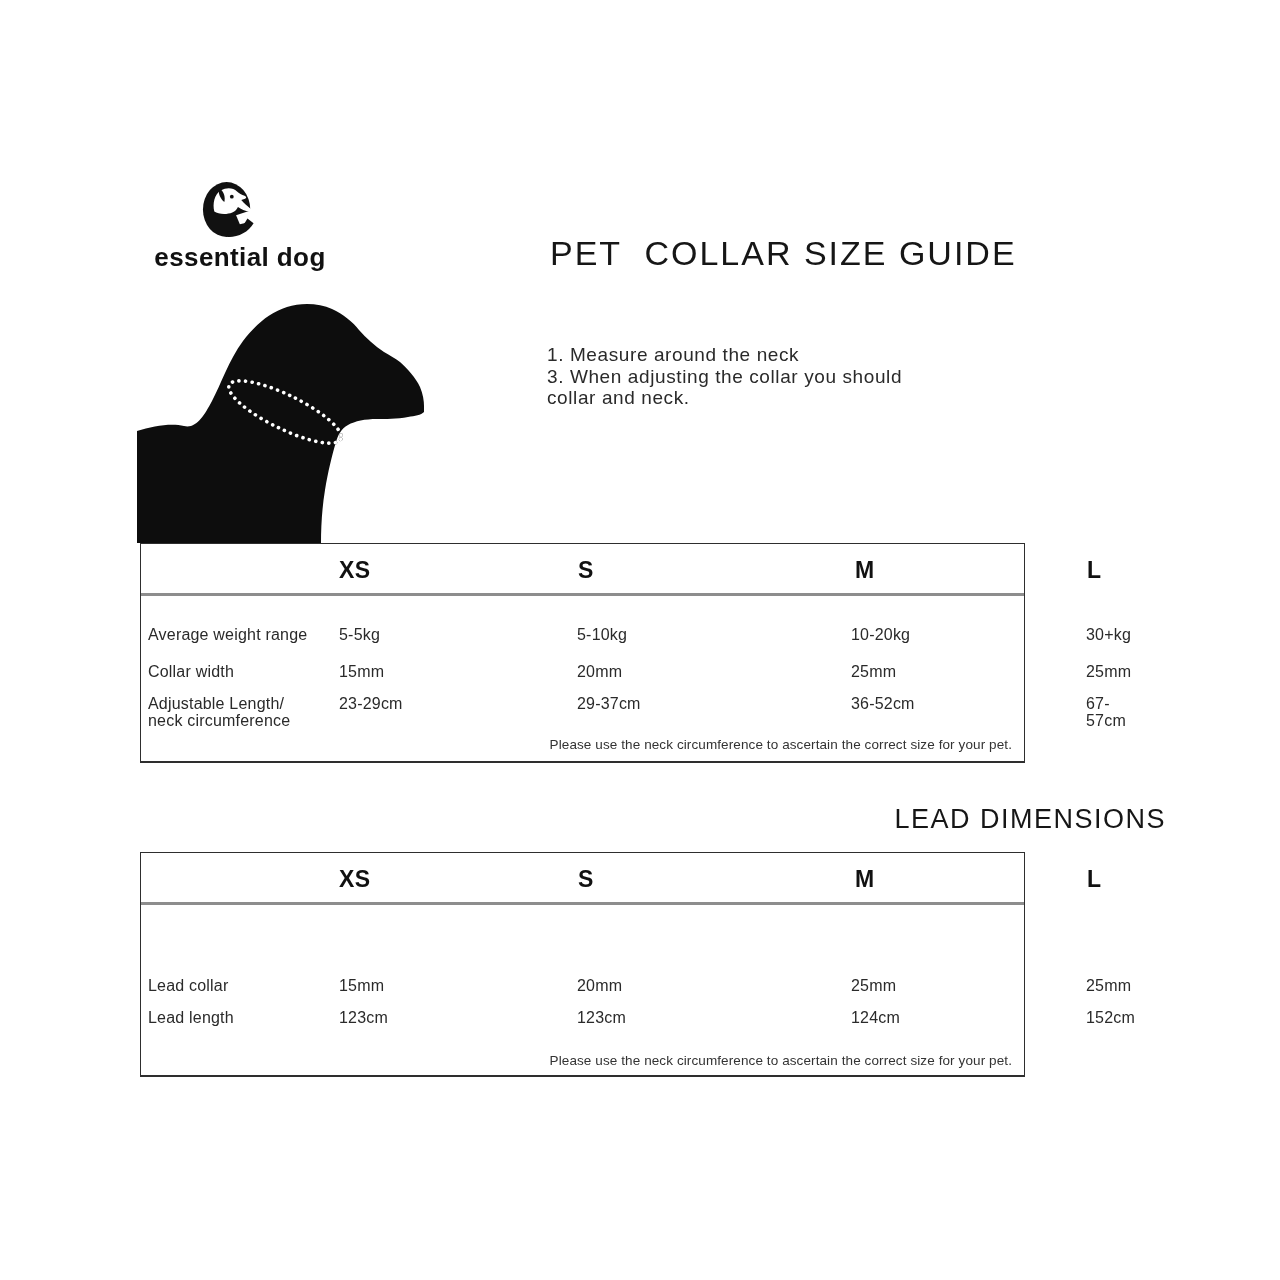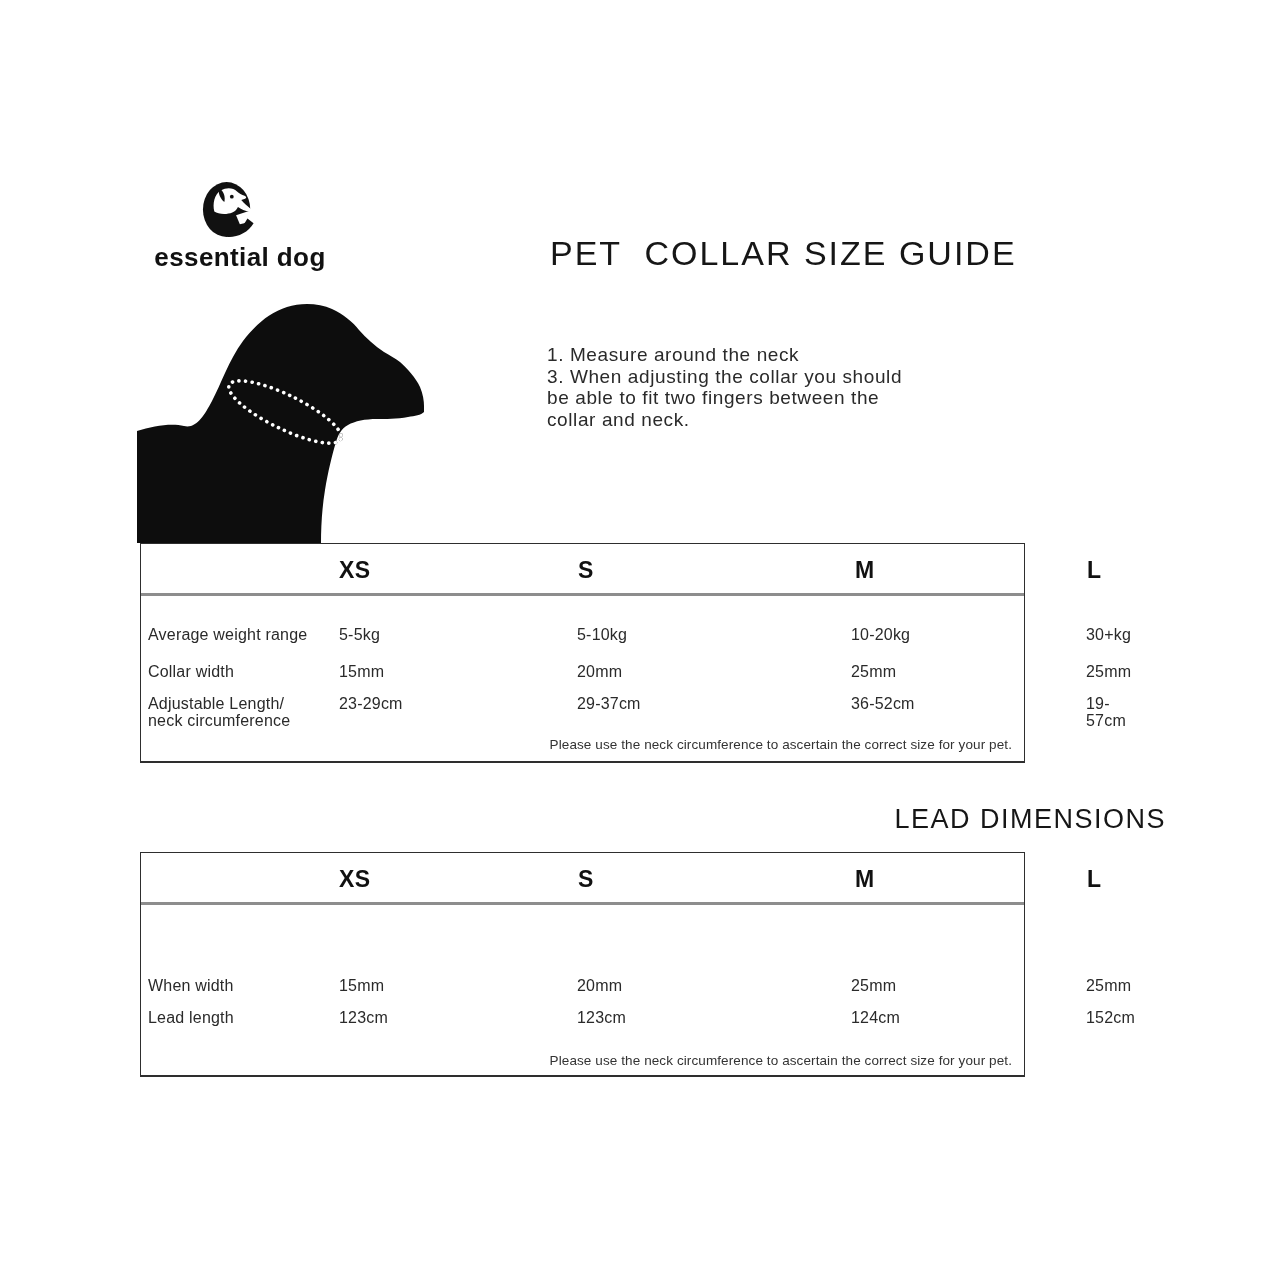--- a/index.html
+++ b/index.html
@@ -60,21 +60,20 @@
 
     <path fill="#111" d="M 27,59 C 38,59.5 49,54 54.5,44.5 L 48,39.5 C 44,48 36,53 27,53.5 Z"></path>
   </svg>
   <div class="logo-text">essential dog</div>
 
   <h1 class="title">PET  COLLAR SIZE GUIDE</h1>
 
   <div class="instr">
     <div>1. Measure around the neck</div>
     <div>3. When adjusting the collar you should</div>
-    <div>be able to fit two fingers between the</div>
     <div>collar and neck.</div>
   </div>
 
   <svg class="dog" viewBox="0 0 300 241" aria-hidden="true">
     <defs>
       <path id="dogbody" d="M 0,129
         C 16,124 34,121 47,124
         C 59,127 67,114 75,99
         C 84,82 92,58 106,39
         C 118,23 132,11 150,5
@@ -120,35 +119,35 @@
     <span class="cell c-xs r1">15mm</span>
     <span class="cell c-s  r1">20mm</span>
     <span class="cell c-m  r1">25mm</span>
     <span class="cell c-l  r1">25mm</span>
 
     <span class="cell c-label r2">Adjustable Length/
 neck circumference</span>
     <span class="cell c-xs r2">23-29cm</span>
     <span class="cell c-s  r2">29-37cm</span>
     <span class="cell c-m  r2">36-52cm</span>
-    <span class="cell c-l  r2">19-57cm</span>
+    <span class="cell c-l  r2">67-57cm</span>
 
     <span class="fnote">Please use the neck circumference to ascertain the correct size for your pet.</span>
   </div>
 
   <h2 class="lead-h">LEAD DIMENSIONS</h2>
 
   <div class="tbl t2">
     <span class="hdr h-xs">XS</span>
     <span class="hdr h-s">S</span>
     <span class="hdr h-m">M</span>
     <span class="hdr h-l">L</span>
     <div class="sep"></div>
 
-    <span class="cell c-label r0">When width</span>
+    <span class="cell c-label r0">Lead collar</span>
     <span class="cell c-xs r0">15mm</span>
     <span class="cell c-s  r0">20mm</span>
     <span class="cell c-m  r0">25mm</span>
     <span class="cell c-l  r0">25mm</span>
 
     <span class="cell c-label r1">Lead length</span>
     <span class="cell c-xs r1">123cm</span>
     <span class="cell c-s  r1">123cm</span>
     <span class="cell c-m  r1">124cm</span>
     <span class="cell c-l  r1">152cm</span>

